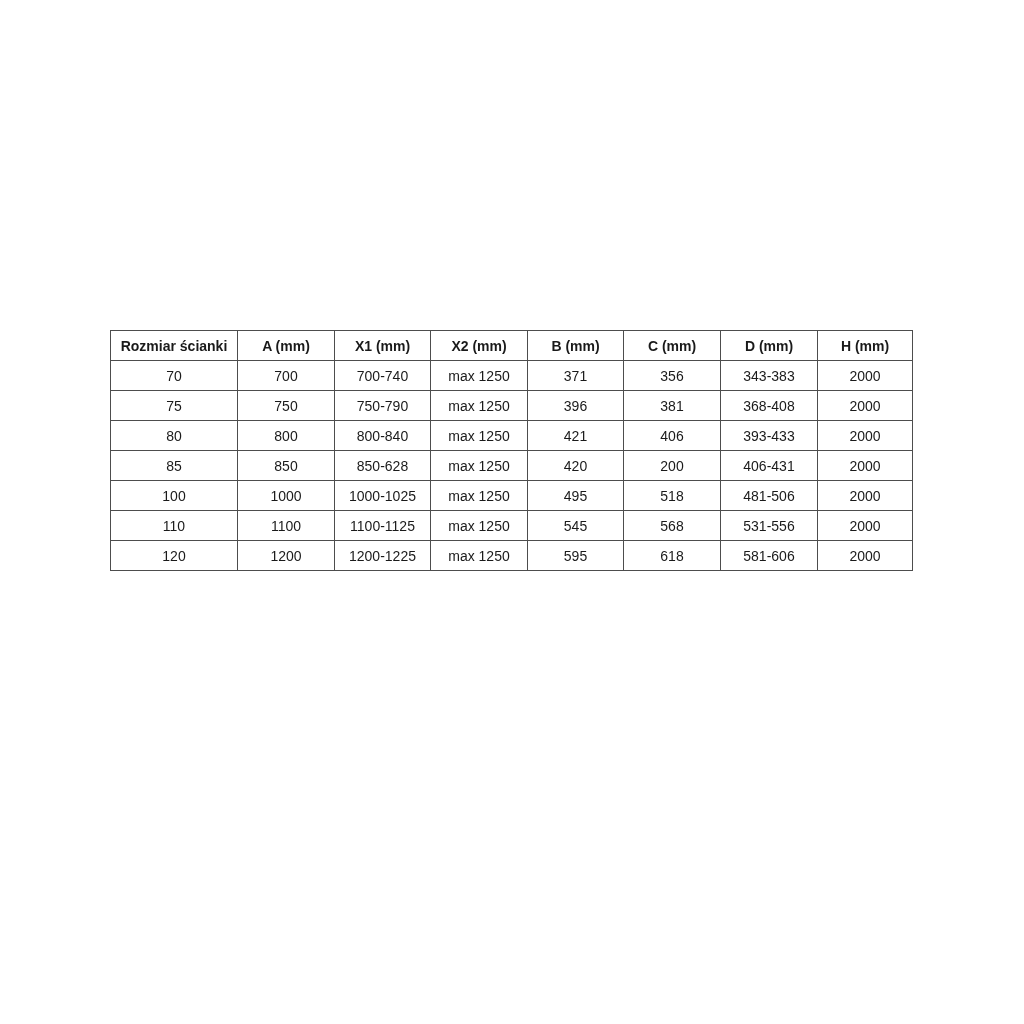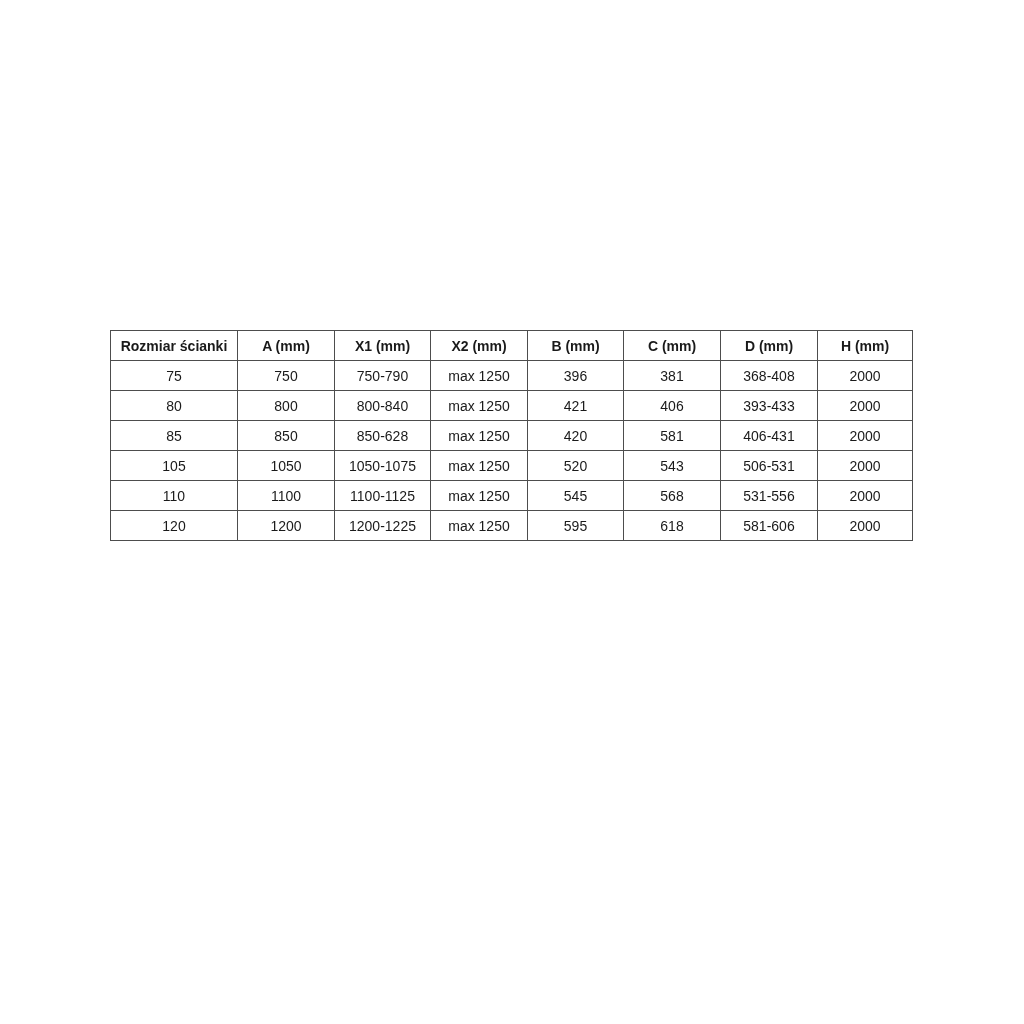--- a/index.html
+++ b/index.html
@@ -63,20 +63,30 @@
           <th>X1 (mm)</th>
           <th>X2 (mm)</th>
           <th>B (mm)</th>
           <th>C (mm)</th>
           <th>D (mm)</th>
           <th>H (mm)</th>
         </tr>
     </thead>
     <tbody id="table-body">
         <tr>
+          <td>70</td>
+          <td>700</td>
+          <td>700-740</td>
+          <td>max 1250</td>
+          <td>371</td>
+          <td>356</td>
+          <td>343-383</td>
+          <td>2000</td>
+        </tr>
+        <tr>
           <td>75</td>
           <td>750</td>
           <td>750-790</td>
           <td>max 1250</td>
           <td>396</td>
           <td>381</td>
           <td>368-408</td>
           <td>2000</td>
         </tr>
         <tr>
@@ -88,32 +98,32 @@
           <td>406</td>
           <td>393-433</td>
           <td>2000</td>
         </tr>
         <tr>
           <td>85</td>
           <td>850</td>
           <td>850-628</td>
           <td>max 1250</td>
           <td>420</td>
-          <td>581</td>
+          <td>200</td>
           <td>406-431</td>
           <td>2000</td>
         </tr>
         <tr>
-          <td>105</td>
-          <td>1050</td>
-          <td>1050-1075</td>
+          <td>100</td>
+          <td>1000</td>
+          <td>1000-1025</td>
           <td>max 1250</td>
-          <td>520</td>
-          <td>543</td>
-          <td>506-531</td>
+          <td>495</td>
+          <td>518</td>
+          <td>481-506</td>
           <td>2000</td>
         </tr>
         <tr>
           <td>110</td>
           <td>1100</td>
           <td>1100-1125</td>
           <td>max 1250</td>
           <td>545</td>
           <td>568</td>
           <td>531-556</td>

